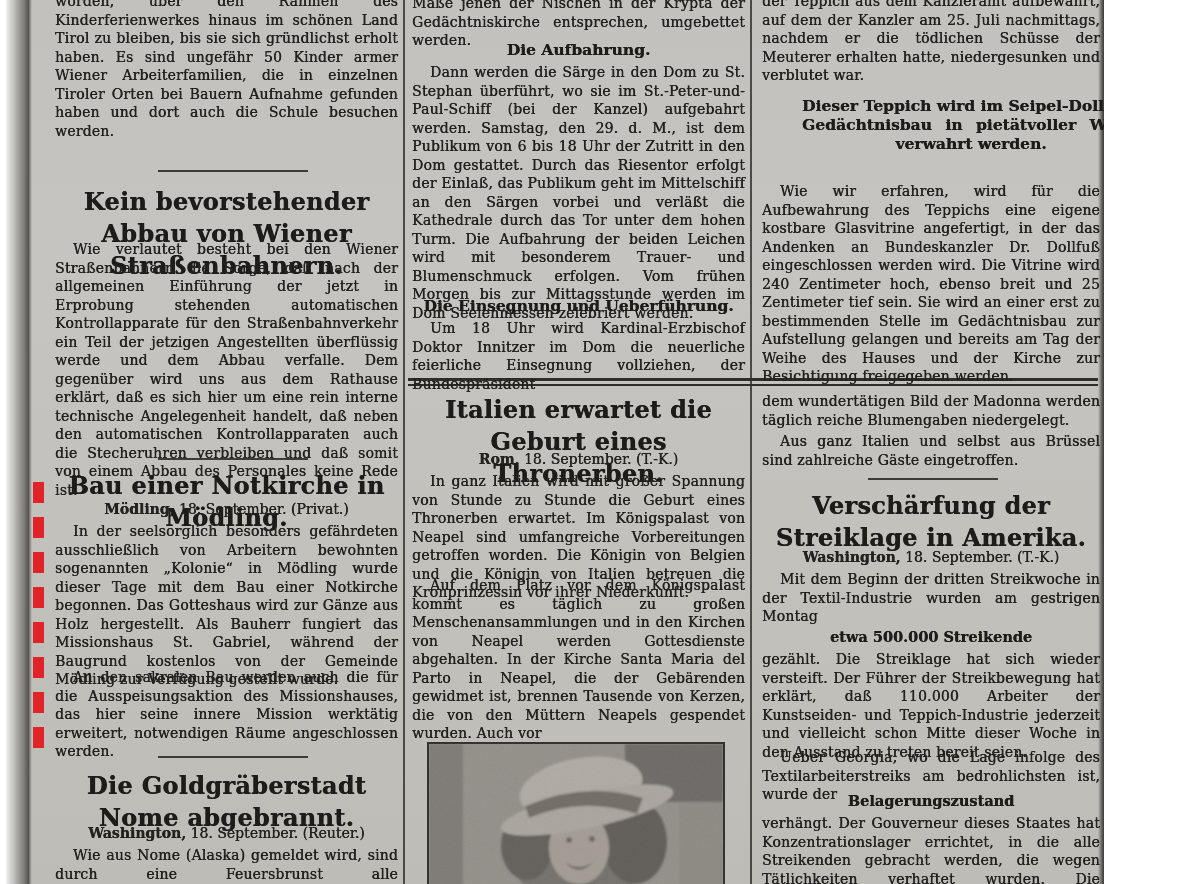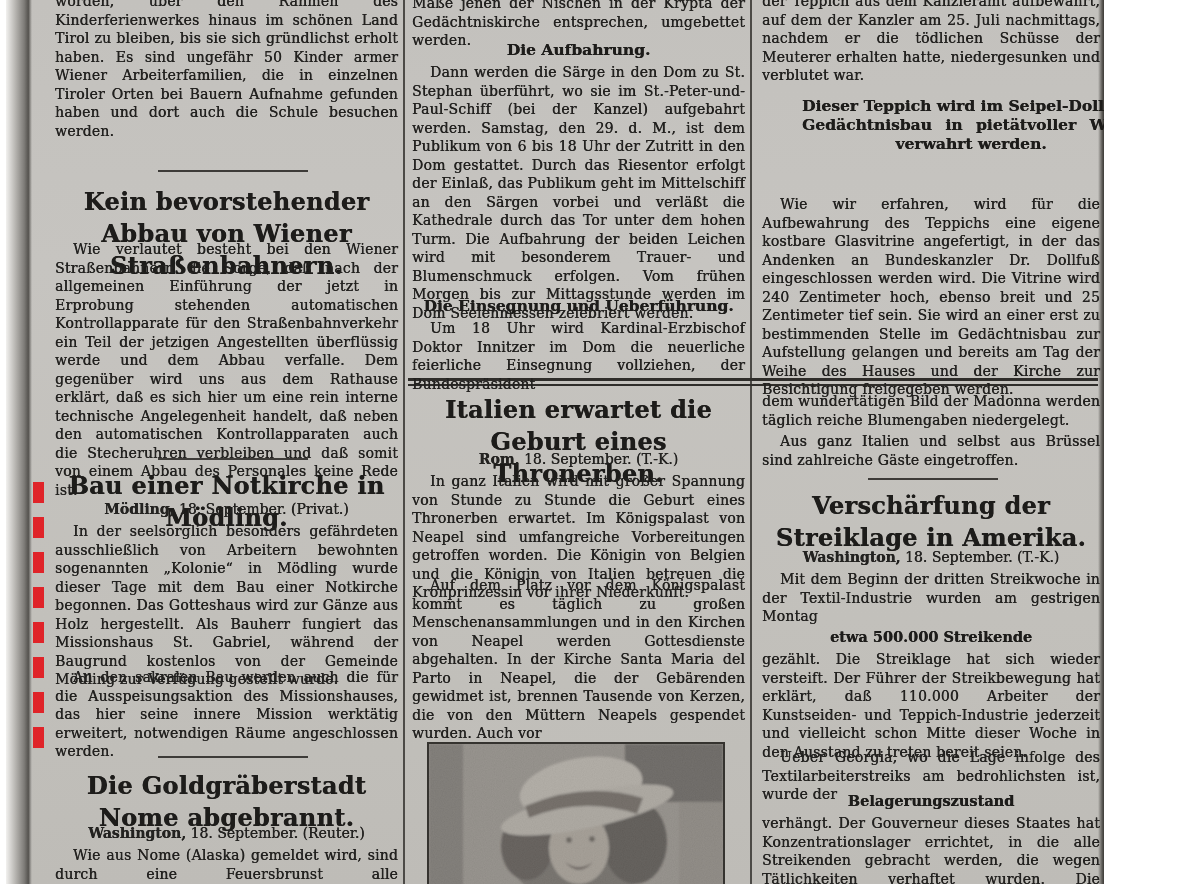--- a/index.html
+++ b/index.html
@@ -166,21 +166,21 @@
         <path d="M96 62 q60 -26 118 -8 l-6 16 q-55 -18 -108 4 Z" fill="#564c41"></path>
       </g>
       <rect x="0" y="0" width="294" height="146" filter="url(#grain)" opacity="0.5" fill="#888"></rect>
     </svg>
   </div>
 
   <div class="txt" style="left:756px;top:-8px;width:338px;">
     <p>der Teppich aus dem Kanzleramt aufbewahrt, auf dem der Kanzler am 25. Juli nachmittags, nachdem er die tödlichen Schüsse der Meuterer erhalten hatte, niedergesunken und verblutet war.</p>
   </div>
   <div class="subhead just" style="left:756px;top:96px;width:338px;margin-left:40px;">Dieser Teppich wird im Seipel-Dollfuß-Gedächtnisbau in pietätvoller Weise verwahrt werden.</div>
-  <div class="txt" style="left:756px;top:195px;width:338px;">
+  <div class="txt" style="left:756px;top:182px;width:338px;">
     <p class="indent">Wie wir erfahren, wird für die Aufbewahrung des Teppichs eine eigene kostbare Glasvitrine angefertigt, in der das Andenken an Bundeskanzler Dr. Dollfuß eingeschlossen werden wird. Die Vitrine wird 240 Zentimeter hoch, ebenso breit und 25 Zentimeter tief sein. Sie wird an einer erst zu bestimmenden Stelle im Gedächtnisbau zur Aufstellung gelangen und bereits am Tag der Weihe des Hauses und der Kirche zur Besichtigung freigegeben werden.</p>
   </div>
 
   <div class="txt" style="left:756px;top:432px;width:338px;">
     <p class="indent">Aus ganz Italien und selbst aus Brüssel sind zahlreiche Gäste eingetroffen.</p>
   </div>
   <div class="txt" style="left:756px;top:392px;width:338px;">
     <p>dem wundertätigen Bild der Madonna werden täglich reiche Blumengaben niedergelegt.</p>
   </div>
   <div class="sep" style="left:862px;top:478px;width:130px;"></div>

